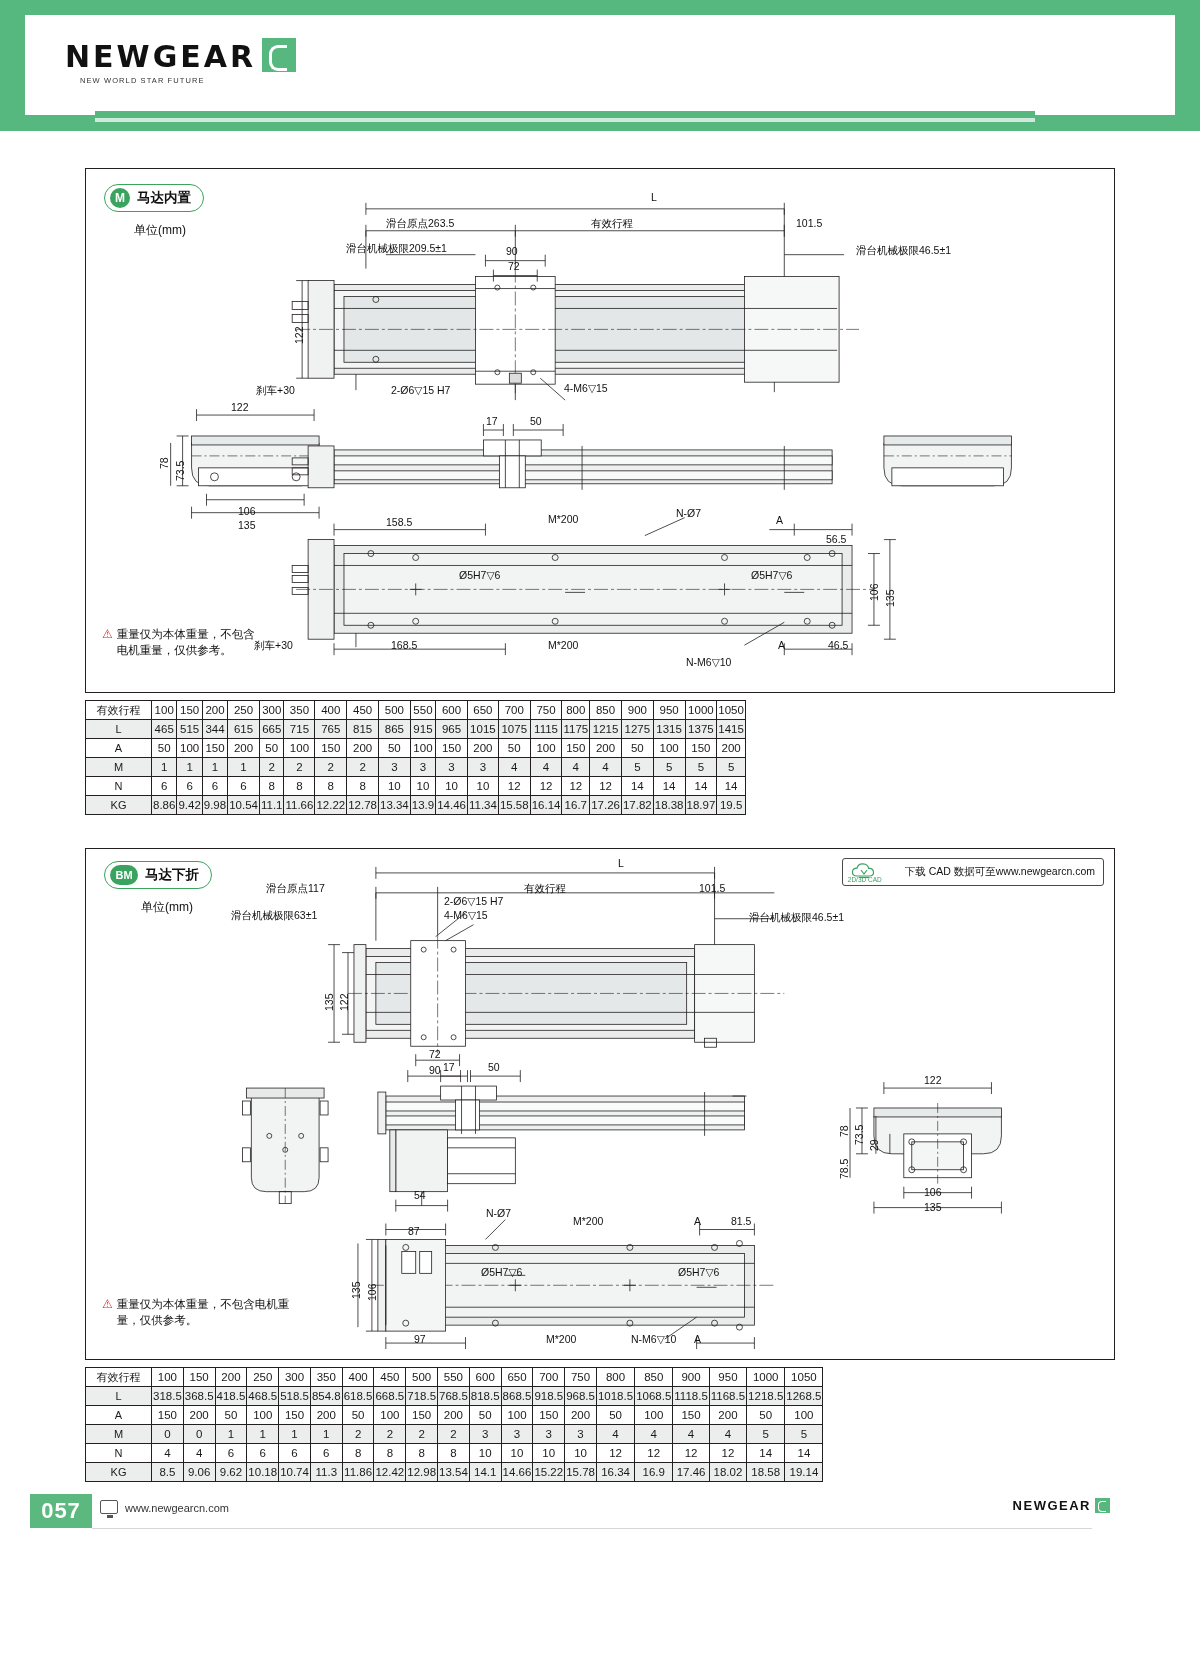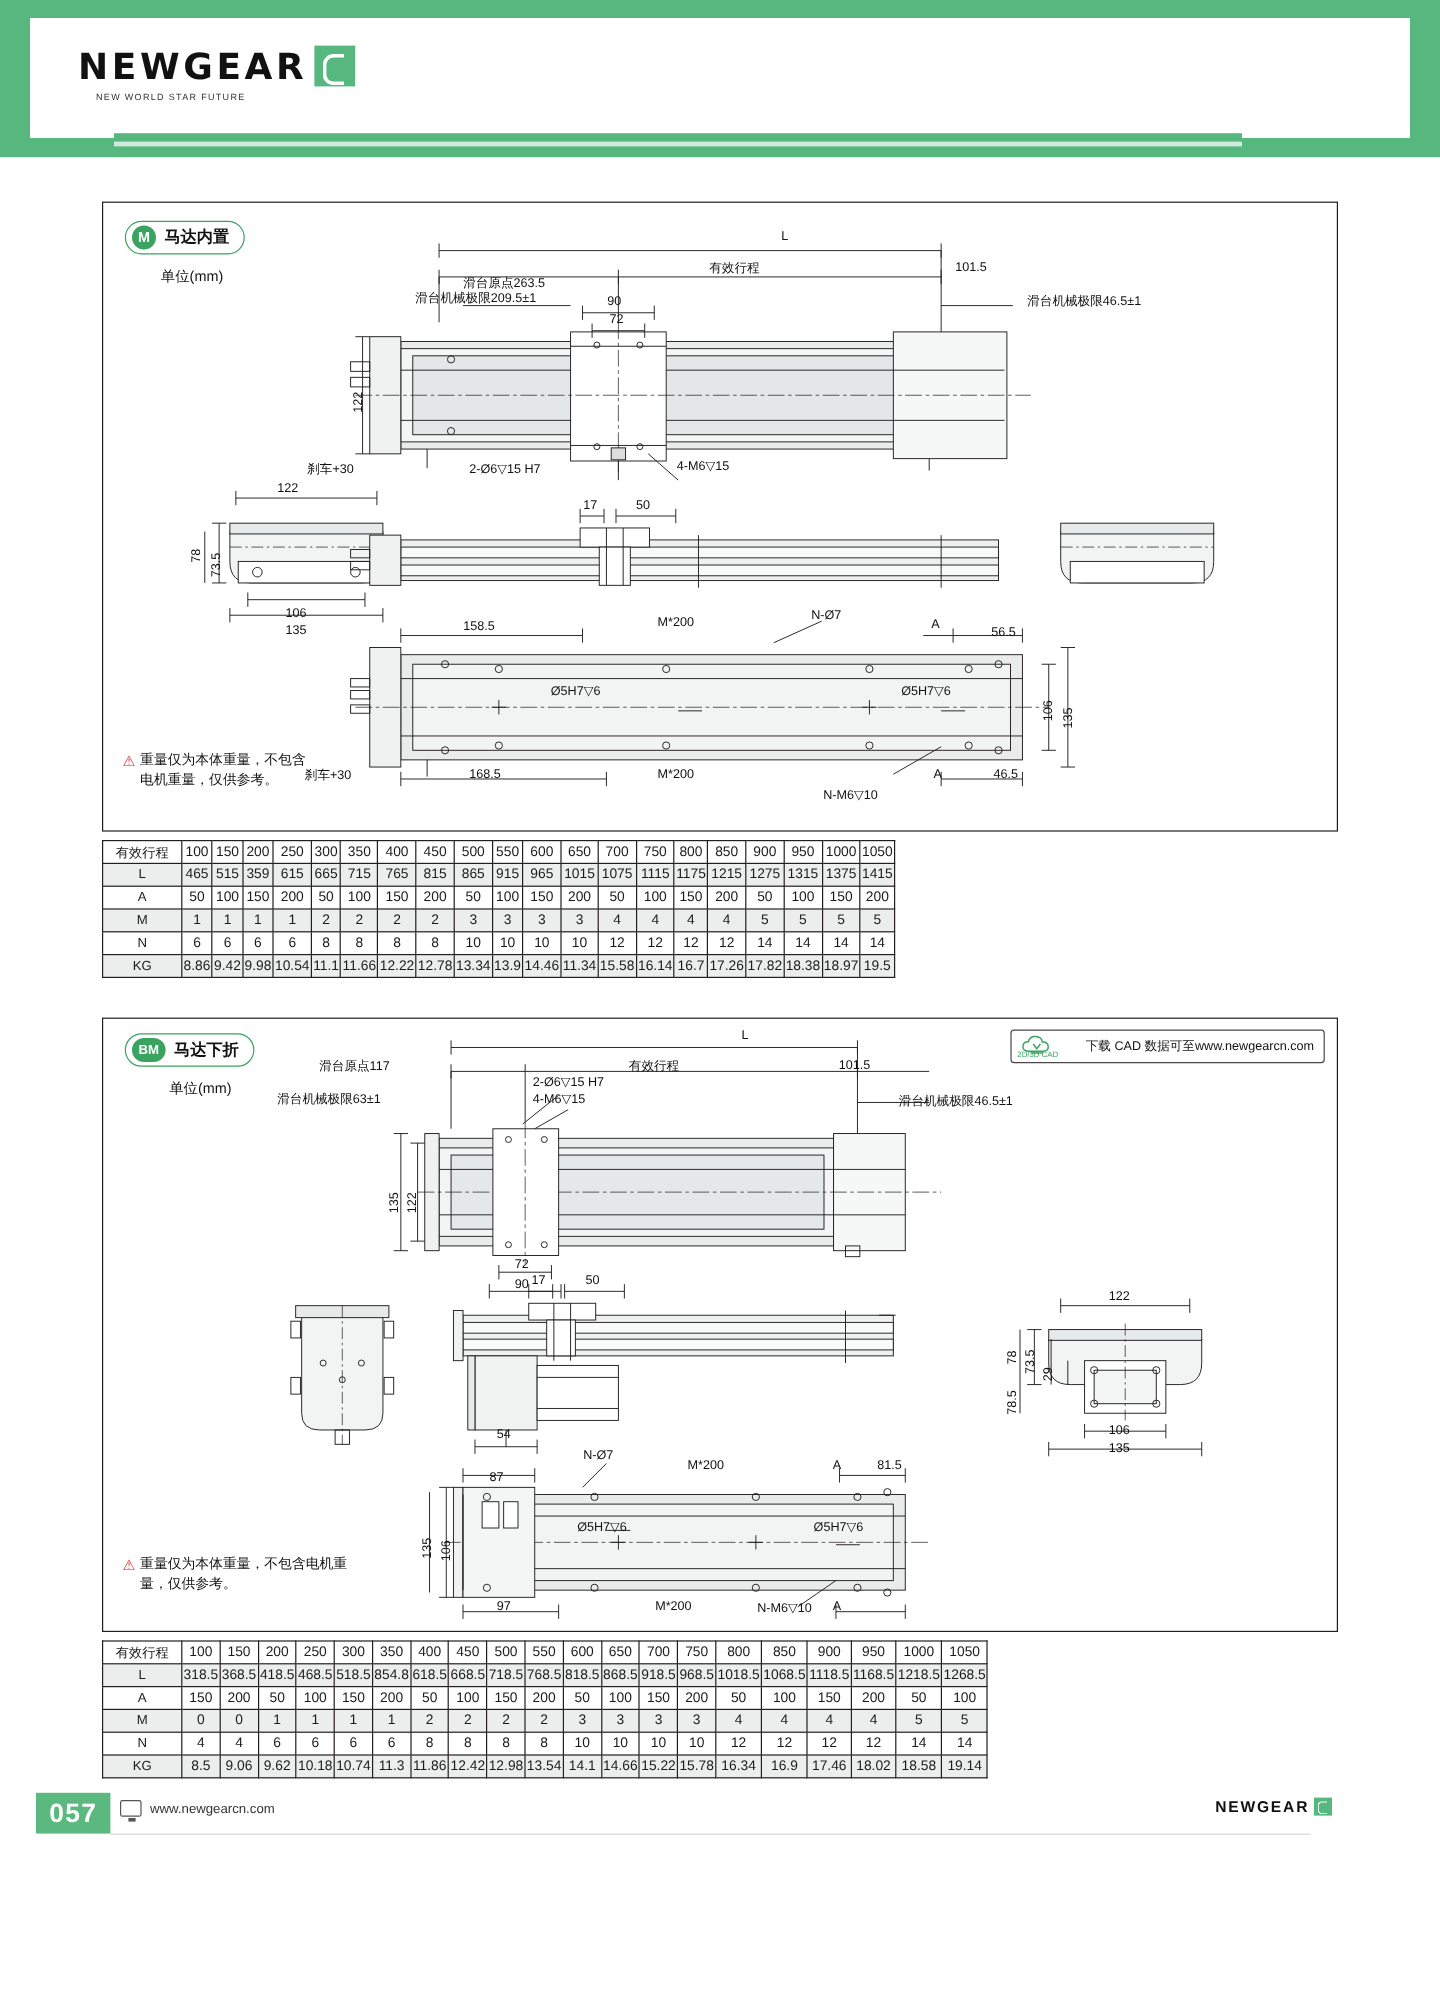--- a/index.html
+++ b/index.html
@@ -248,21 +248,21 @@
         <line x1="768" y1="476" x2="768" y2="488"></line>
       <line x1="700" y1="455" x2="660" y2="478"></line>
       <line x1="270" y1="466" x2="270" y2="480"></line>
 
       <line x1="480" y1="425" x2="500" y2="425"></line>
       <line x1="700" y1="425" x2="720" y2="425"></line>
     </g>
   </svg>
 
   <div class="dim" style="left:565px;top:22px;">L</div>
-  <div class="dim" style="left:300px;top:60px;">滑台原点263.5</div>
+  <div class="dim" style="left:300px;top:48px;">滑台原点263.5</div>
   <div class="dim" style="left:505px;top:48px;">有效行程</div>
   <div class="dim" style="left:710px;top:48px;">101.5</div>
   <div class="dim" style="left:260px;top:73px;">滑台机械极限209.5±1</div>
   <div class="dim" style="left:770px;top:75px;">滑台机械极限46.5±1</div>
   <div class="dim" style="left:420px;top:76px;">90</div>
   <div class="dim" style="left:422px;top:91px;">72</div>
   <div class="dimv" style="left:207px;top:175px;">122</div>
   <div class="dim" style="left:170px;top:215px;">刹车+30</div>
   <div class="dim" style="left:305px;top:215px;">2-Ø6▽15  H7</div>
   <div class="dim" style="left:478px;top:213px;">4-M6▽15</div>
@@ -272,21 +272,21 @@
   <div class="dimv" style="left:88px;top:312px;">73.5</div>
   <div class="dim" style="left:152px;top:336px;">106</div>
   <div class="dim" style="left:152px;top:350px;">135</div>
   <div class="dim" style="left:400px;top:246px;">17</div>
   <div class="dim" style="left:444px;top:246px;">50</div>
 
   <div class="dim" style="left:300px;top:347px;">158.5</div>
   <div class="dim" style="left:462px;top:344px;">M*200</div>
   <div class="dim" style="left:590px;top:338px;">N-Ø7</div>
   <div class="dim" style="left:690px;top:345px;">A</div>
-  <div class="dim" style="left:740px;top:352px;">56.5</div>
+  <div class="dim" style="left:740px;top:364px;">56.5</div>
   <div class="dim" style="left:373px;top:400px;">Ø5H7▽6</div>
   <div class="dim" style="left:665px;top:400px;">Ø5H7▽6</div>
   <div class="dimv" style="left:782px;top:432px;">106</div>
   <div class="dimv" style="left:798px;top:438px;">135</div>
   <div class="dim" style="left:168px;top:470px;">刹车+30</div>
   <div class="dim" style="left:305px;top:470px;">168.5</div>
   <div class="dim" style="left:462px;top:470px;">M*200</div>
   <div class="dim" style="left:600px;top:487px;">N-M6▽10</div>
   <div class="dim" style="left:692px;top:470px;">A</div>
   <div class="dim" style="left:742px;top:470px;">46.5</div>
@@ -314,21 +314,21 @@
         <td>850</td>
         <td>900</td>
         <td>950</td>
         <td>1000</td>
         <td>1050</td>
       </tr>
       <tr class="alt">
         <td class="first">L</td>
         <td>465</td>
         <td>515</td>
-        <td>359</td>
+        <td>344</td>
         <td>615</td>
         <td>665</td>
         <td>715</td>
         <td>765</td>
         <td>815</td>
         <td>865</td>
         <td>915</td>
         <td>965</td>
         <td>1015</td>
         <td>1075</td>

